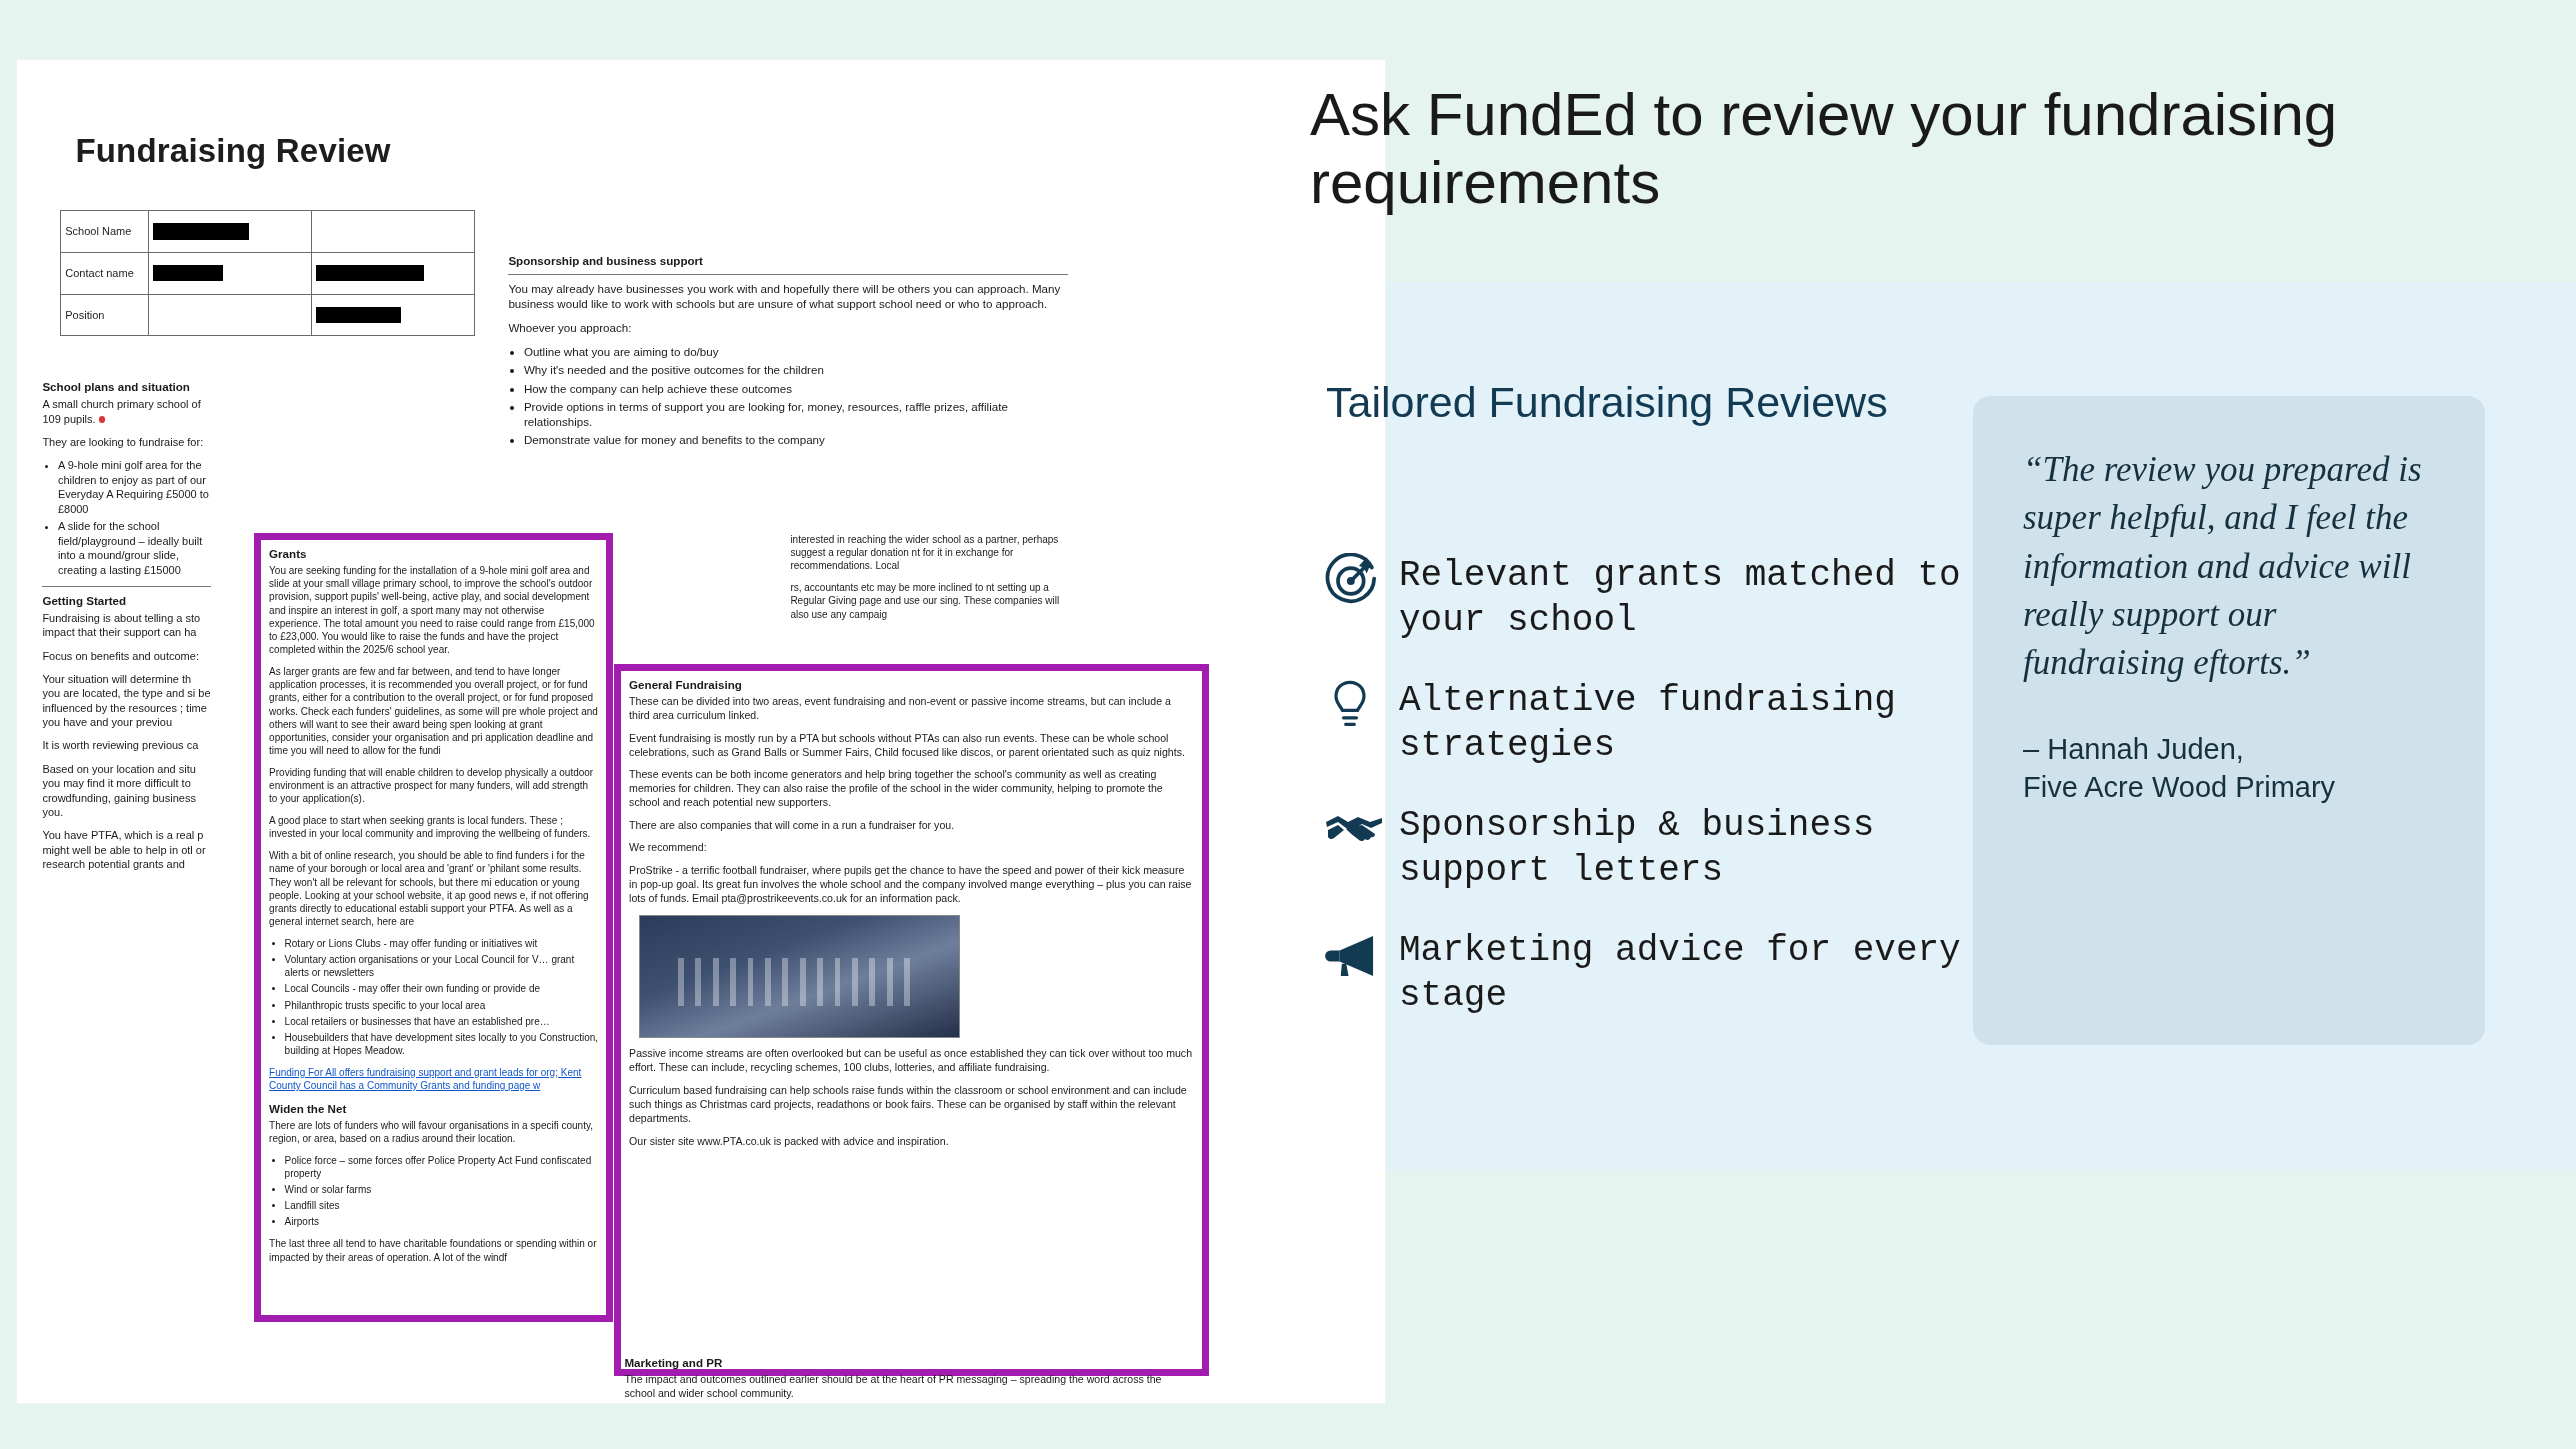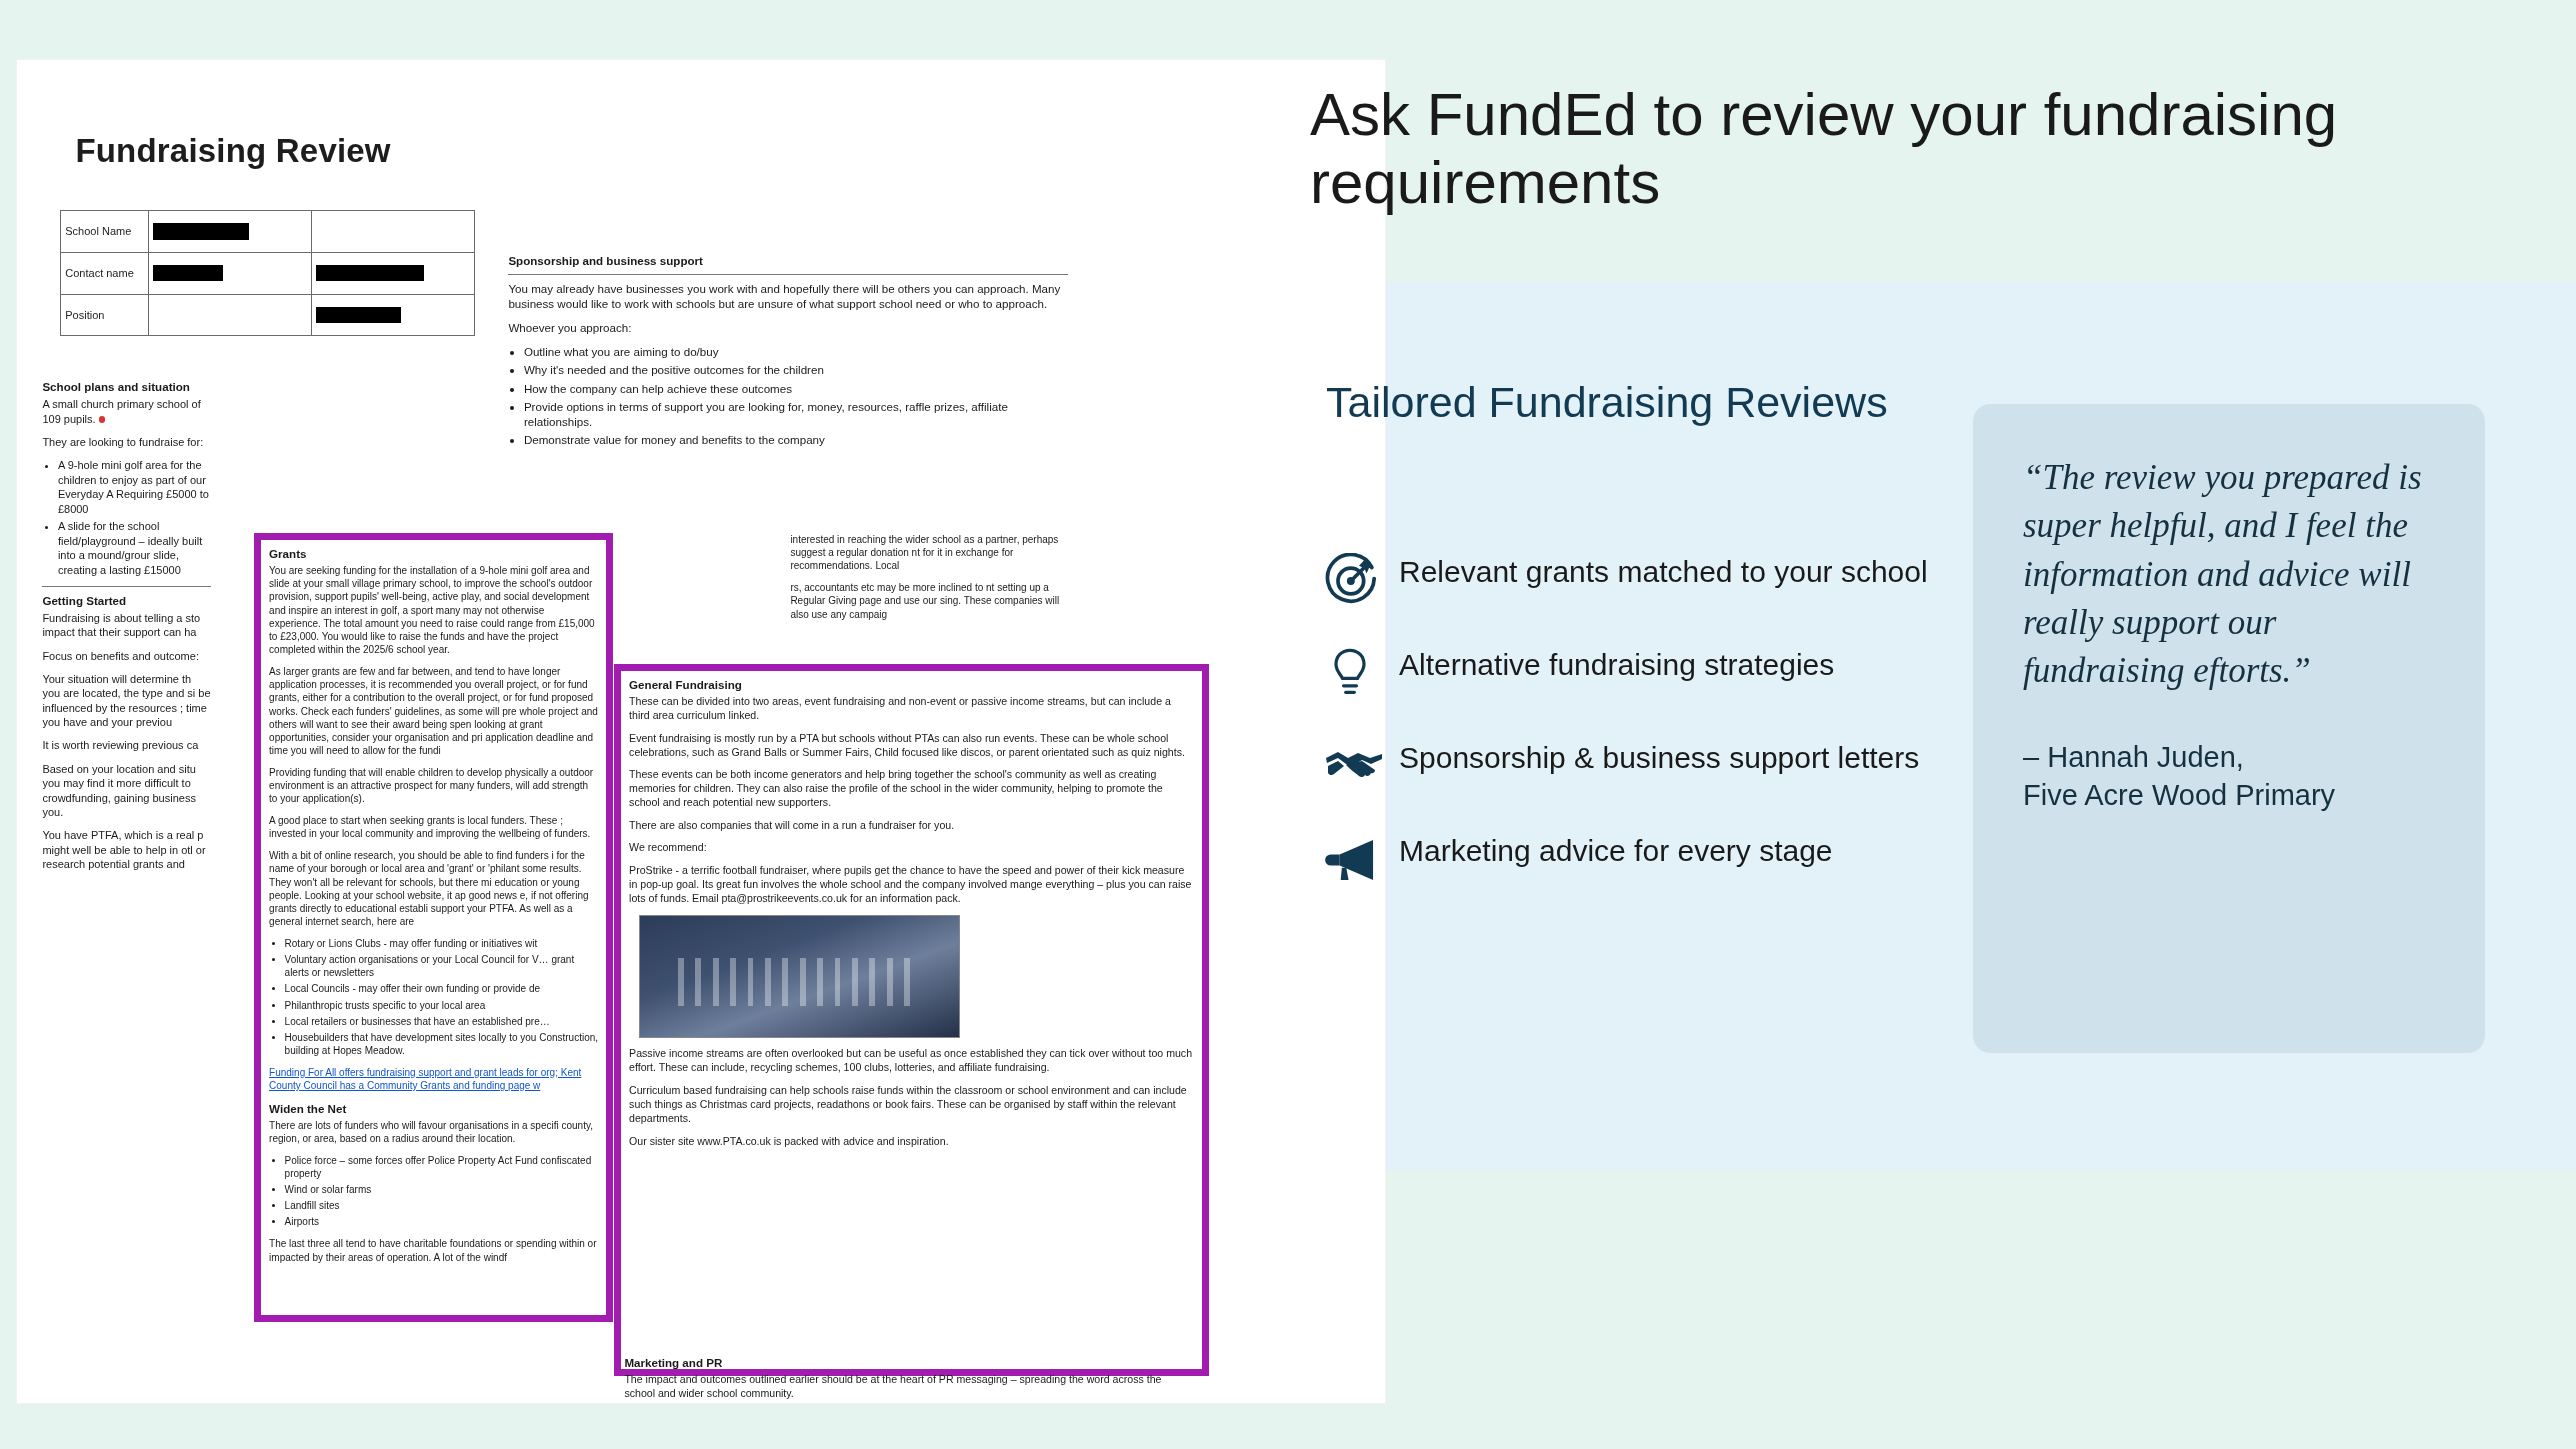--- a/index.html
+++ b/index.html
@@ -158,38 +158,38 @@
   }
   .feature .ico {
     width: 75px;
     min-width: 75px;
     height: 60px;
     display: flex;
     align-items: center;
     justify-content: flex-start;
   }
   .feature .txt {
-    font-size: 30px;
+    font-size: 36px;
     line-height: 1.25;
     color: #1a1a1a;
     padding-top: 1.9px;
+    font-family: Liberation Mono, monospace;
   }
 
   
   .quote-card {
     position: absolute;
     left: 1973px;
     top: 396px;
     width: 512px;
     height: 649px;
     background: #cfe2ec;
     border-radius: 17.4px;
     padding: 50px 46px 0 50px;
     box-sizing: border-box;
-    margin-top: 8px;
   }
   .quote-text {
     font-family: "Liberation Serif", serif;
     font-style: italic;
     font-size: 35px;
     line-height: 1.38;
     color: #15303f;
   }
   .quote-attr {
     margin-top: 44px;

